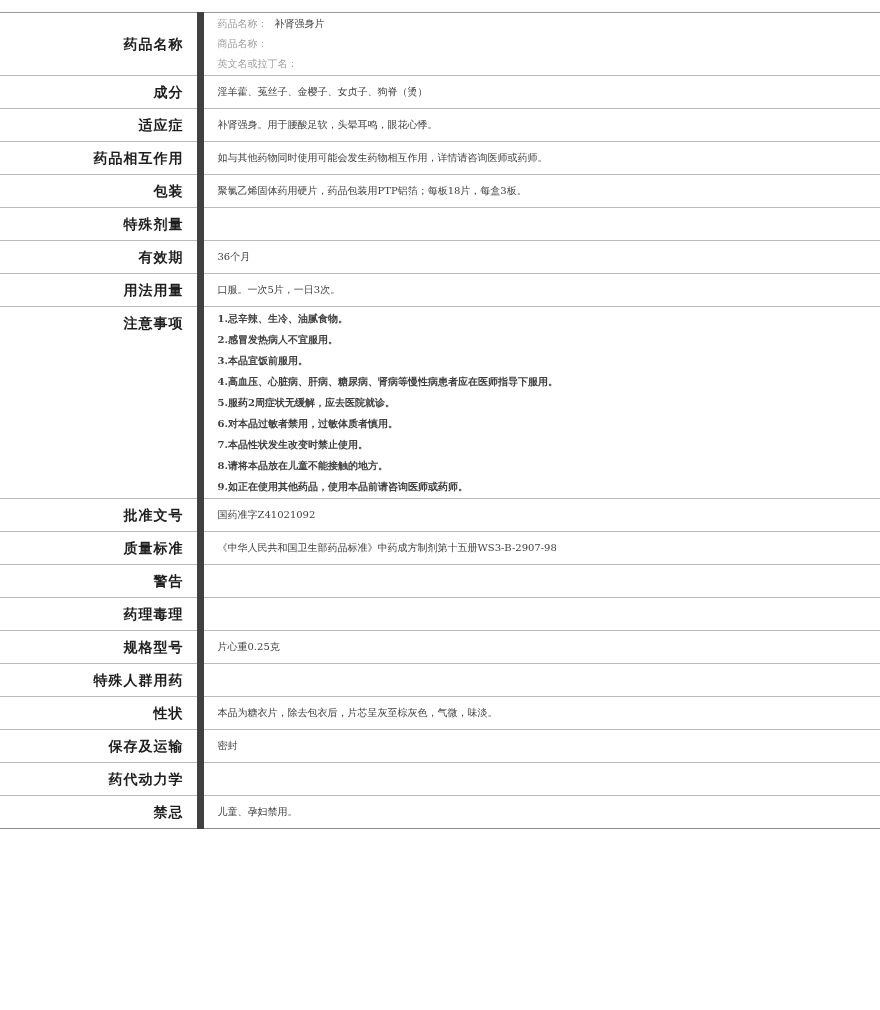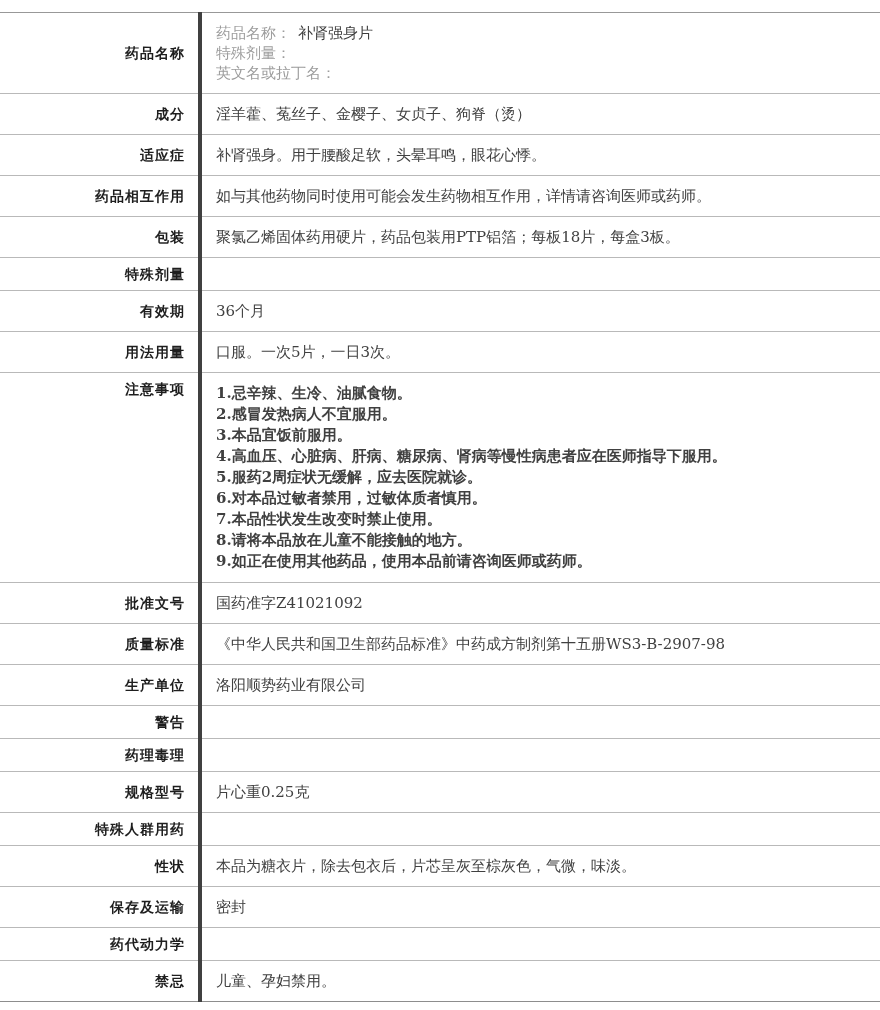--- a/index.html
+++ b/index.html
@@ -22,35 +22,35 @@
   }
   col.label-col { width: 200px; }
   col.value-col { width: 680px; }
   tr.row {
     border-top: 1px solid #b9b9b9;
     border-bottom: 1px solid #b9b9b9;
   }
   tr.row:first-child { border-top-color: #989898; }
   tr.row:last-child  { border-bottom-color: #8d8d8d; border-radius: 7px; }
   th.row-label {
-    border-right: 4px solid #404040;
+    border-right: 7px solid #404040;
     font-size: 14px;
     font-weight: bold;
     color: #1e1e1e;
     text-align: right;
     vertical-align: middle;
     padding: 6px 13px;
     line-height: 20px;
     letter-spacing: 1px;
   }
   td.row-value {
-    font-size: 15px;
+    font-size: 10px;
     color: #404040;
     vertical-align: middle;
-    padding: 10px 14px;
+    padding: 1px 14px;
     line-height: 20px;
   }
   tr.notes-row th.row-label { vertical-align: top; padding-left: 20px; }
   tr.notes-row td.row-value { line-height: 21px; font-weight: bold; }
   .note-line { line-height: 21px; }
   .sub-line { line-height: 20px; }
   .sub-label { color: #9c9c9c; }
   .sub-value { color: #3d3d3d; padding-left: 7px; }
 </style>
 </head>
@@ -63,21 +63,21 @@
   </colgroup>
 
   <tbody>
       <tr class="row">
     <th class="row-label">药品名称</th>
     <td class="row-value">
       <div class="sub-line">
         <span class="sub-label">药品名称：</span><span class="sub-value">补肾强身片</span>
       </div>
       <div class="sub-line">
-        <span class="sub-label">特殊剂量：</span><span class="sub-value"></span>
+        <span class="sub-label">商品名称：</span><span class="sub-value"></span>
       </div>
       <div class="sub-line">
         <span class="sub-label">英文名或拉丁名：</span><span class="sub-value"></span>
       </div>
     </td>
   </tr>
 
   <tr class="row">
     <th class="row-label">成分</th>
     <td class="row-value">淫羊藿、菟丝子、金樱子、女贞子、狗脊（烫）</td>
@@ -131,24 +131,20 @@
   <tr class="row">
     <th class="row-label">批准文号</th>
     <td class="row-value">国药准字Z41021092</td>
   </tr>
 
   <tr class="row">
     <th class="row-label">质量标准</th>
     <td class="row-value">《中华人民共和国卫生部药品标准》中药成方制剂第十五册WS3-B-2907-98</td>
   </tr>
 
-  <tr class="row">
-    <th class="row-label">生产单位</th>
-    <td class="row-value">洛阳顺势药业有限公司</td>
-  </tr>
 
   <tr class="row">
     <th class="row-label">警告</th>
     <td class="row-value"></td>
   </tr>
 
   <tr class="row">
     <th class="row-label">药理毒理</th>
     <td class="row-value"></td>
   </tr>

